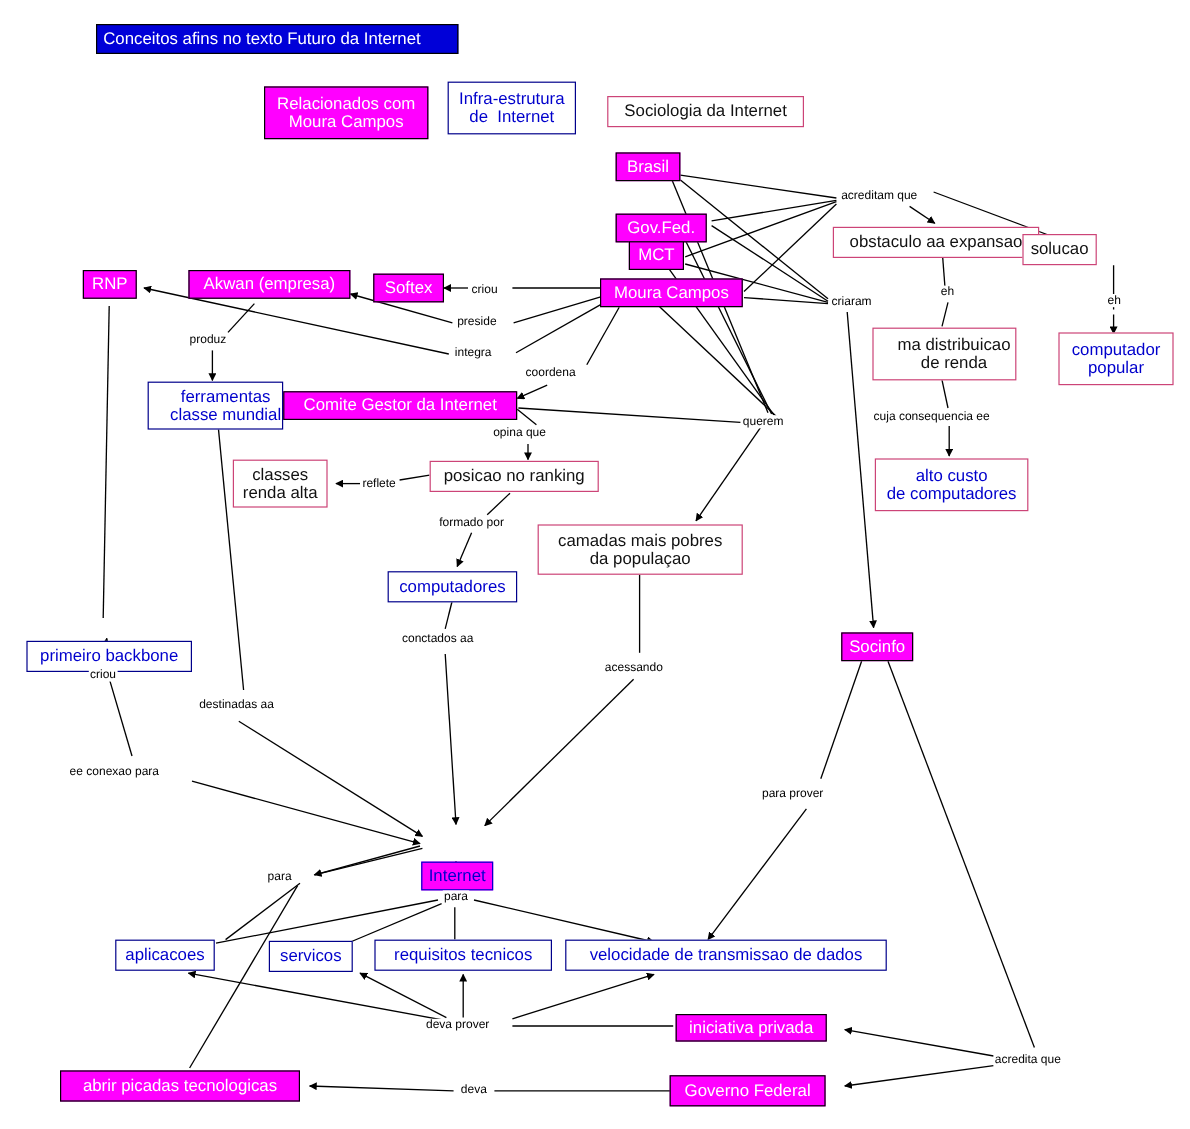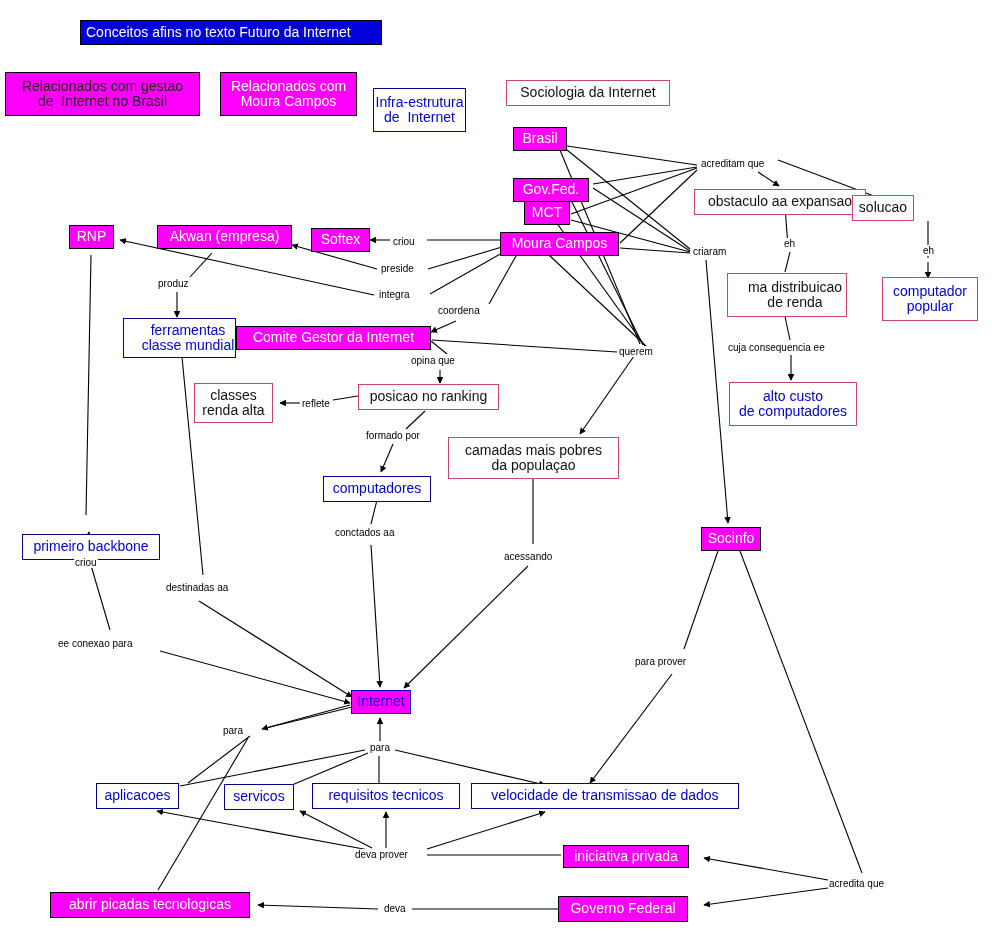--- a/index.html
+++ b/index.html
@@ -43,20 +43,21 @@
   }
   .n-magenta-black-dark {
     background: #ff00ff;
     border: 1px solid #000000;
     color: #222222;
   }
   .n-magenta-blue {
     background: #ff00ff;
     border: 1px solid #0000cc;
     color: #0000cc;
+    margin-top: 28px;
   }
   .n-white-blue {
     background: #ffffff;
     border: 1px solid #00008b;
     color: #0000cc;
   }
   .n-white-pink {
     background: #ffffff;
     border: 1px solid #cc4477;
     color: #111111;
@@ -207,27 +208,25 @@
       <path d="M 378,909 L 258,905" marker-end="url(#arrow)"></path>
 
       <path d="M 248,738 L 158,890"></path>
 
     </g>
   </svg>
 
   <div class="node n-blue-hdr" style="left:80px; top:20px; width:302px; height:25px; font-size:14px;">Conceitos afins no texto Futuro da Internet</div>
 
 
-  <div class="node n-magenta-black-dark" style="left:5px; top:72px; width:195px; height:44px; font-size:14px;">Relacionados com gestao
-de  Internet no Brasil</div>
 
   <div class="node n-magenta-black" style="left:220px; top:72px; width:137px; height:44px; font-size:14px;">Relacionados com
 Moura Campos</div>
 
-  <div class="node n-white-blue" style="left:373px; top:88px; width:93px; height:44px; font-size:14px;">Infra-estrutura
+  <div class="node n-white-blue" style="left:373px; top:68px; width:107px; height:44px; font-size:14px;">Infra-estrutura
 de  Internet</div>
 
   <div class="node n-white-pink" style="left:506px; top:80px; width:164px; height:26px; font-size:14px;">Sociologia da Internet</div>
 
   <div class="node n-magenta-black" style="left:513px; top:127px; width:54px; height:24px; font-size:14px;">Brasil</div>
 
   <div class="node n-magenta-black" style="left:513px; top:166px; width:76px; height:24px; font-size:14px;margin-top:12px;">Gov.Fed.</div>
 
   <div class="node n-magenta-black" style="left:524px; top:201px; width:46px; height:24px; font-size:14px;">MCT</div>
 

